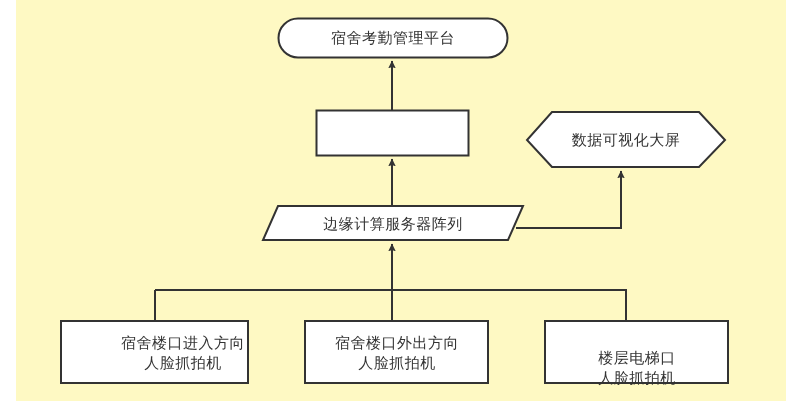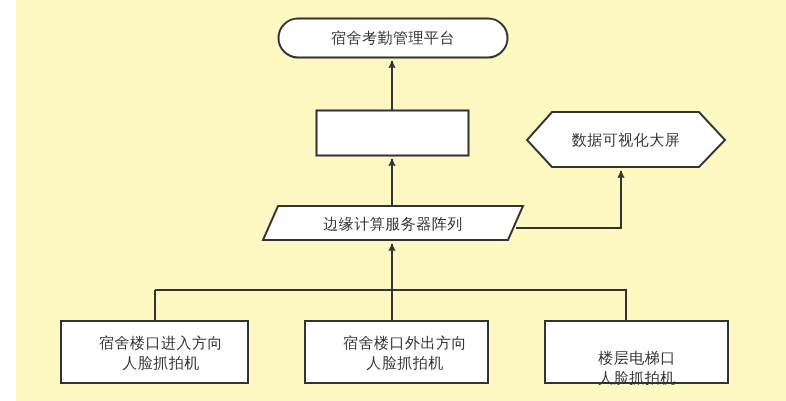--- a/index.html
+++ b/index.html
@@ -87,24 +87,24 @@
     <line x1="610" y1="290" x2="610" y2="321" stroke="#333333" stroke-width="2"></line>
   </svg>
 
   <div class="node-label" style="left:262px; top:18px; width:230px; height:40px;">宿舍考勤管理平台</div>
 
 
   <div class="node-label" style="left:247px; top:206px; width:260px; height:35px;">边缘计算服务器阵列</div>
 
   <div class="node-label" style="left:511px; top:112px; width:198px; height:56px;">数据可视化大屏</div>
 
-  <div class="node-label" style="left:51px; top:321px; width:188px; height:63px;">宿舍楼口进入方向
+  <div class="node-label" style="left:45px; top:321px; width:188px; height:63px;padding-left:28px;">宿舍楼口进入方向
 人脸抓拍机</div>
 
-  <div class="node-label" style="left:289px; top:321px; width:184px; height:63px;padding-left:8px;">宿舍楼口外出方向
+  <div class="node-label" style="left:289px; top:321px; width:184px; height:63px;">宿舍楼口外出方向
 人脸抓拍机</div>
 
   <div class="node-label" style="left:529px; top:336px; width:184px; height:63px;">楼层电梯口
 人脸抓拍机</div>
 
   <div class="node-hit" style="left:262px; top:18px; width:230px; height:40px;"></div>
   <div class="node-hit" style="left:300px; top:110px; width:153px; height:46px;"></div>
   <div class="node-hit" style="left:511px; top:112px; width:198px; height:56px;"></div>
   <div class="node-hit" style="left:247px; top:206px; width:260px; height:35px;"></div>
   <div class="node-hit" style="left:45px; top:321px; width:188px; height:63px;"></div>

